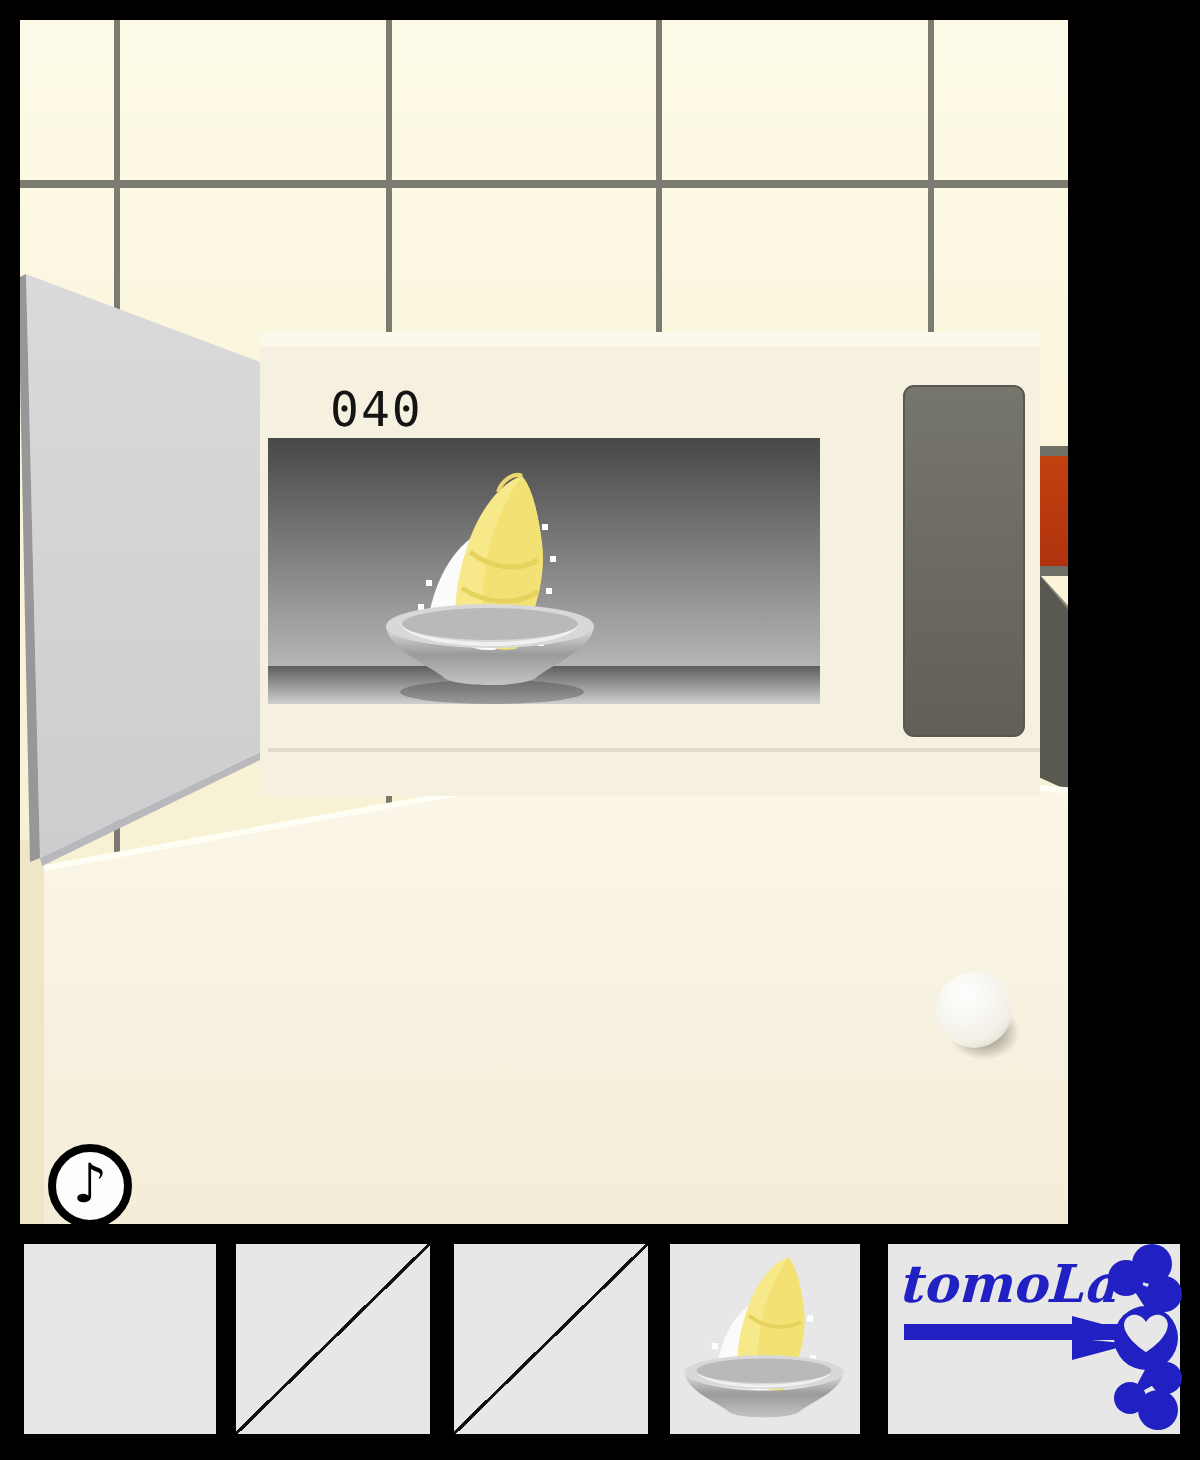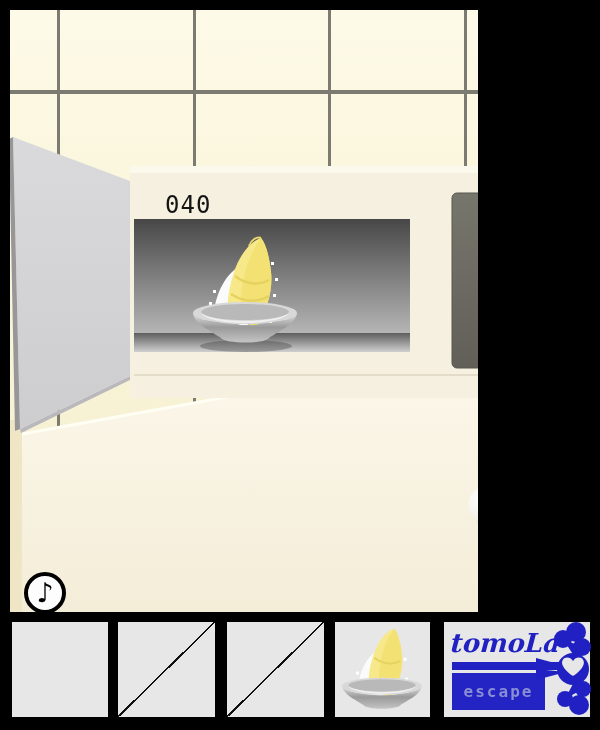--- a/index.html
+++ b/index.html
@@ -1,19 +1,19 @@
 <!DOCTYPE html>
 <html><head>
 <meta charset="utf-8">
 <style>
   html,body{margin:0;padding:0;background:#000;}
   #stage{position:relative;width:600px;height:730px;background:#000;overflow:hidden;
          font-family:"DejaVu Sans",sans-serif;}
   
-  #scene{position:absolute;left:10px;top:10px;width:468px;height:602px;overflow:hidden;
+  #scene{position:absolute;left:10px;top:10px;width:524px;height:602px;overflow:hidden;
          background:linear-gradient(180deg,#fdfae8 0%,#faf5d9 40%,#f4eecf 100%);}
   .grout-v{position:absolute;top:0;width:3px;height:602px;background:#7b7b71;}
   .grout-h{position:absolute;left:0;width:580px;height:4px;background:#7b7b71;}
   
   .stripe-grout{position:absolute;left:506px;width:74px;height:5px;background:#6f6f65;}
   #stripe-main{position:absolute;left:506px;top:218px;width:60px;height:55px;
                background:linear-gradient(180deg,#c2410f 0%,#b0330e 100%);}
   #stripe-dark{position:absolute;left:566px;top:218px;width:14px;height:55px;background:#8a2d0b;}
   #scene-svg{position:absolute;left:0;top:0;}
   
@@ -208,23 +208,20 @@
       <ellipse cx="60" cy="80" rx="44" ry="8" fill="#b9b9b9"></ellipse>
       <path d="M16,80 C16,86 36,91 60,91 C84,91 104,86 104,80 C104,84 84,89 60,89 C36,89 16,84 16,80 Z" fill="#f0f0f0"></path>
     </svg>
 
   </div>
 
   <div class="slot" style="left:444px;width:146px"></div>
 
   <div id="logo-title">tomoLa</div>
   <div id="logo-bar"></div>
-  <div id="logo-escape-box">
-    <span>escape</span>
-  </div>
   <svg id="key-svg" width="56" height="95" viewBox="0 0 56 95">
     <g fill="#2121c3">
 
       <path d="M0,36 L30,44 L0,47 Z"></path>
       <path d="M0,58 L30,50 L0,47 Z"></path>
 
       <circle cx="27" cy="17" r="9"></circle>
         <circle cx="40" cy="10" r="10"></circle>
         <circle cx="46" cy="25" r="9"></circle>
       <path d="M27,17 L46,25 L38,34 Z"></path>

